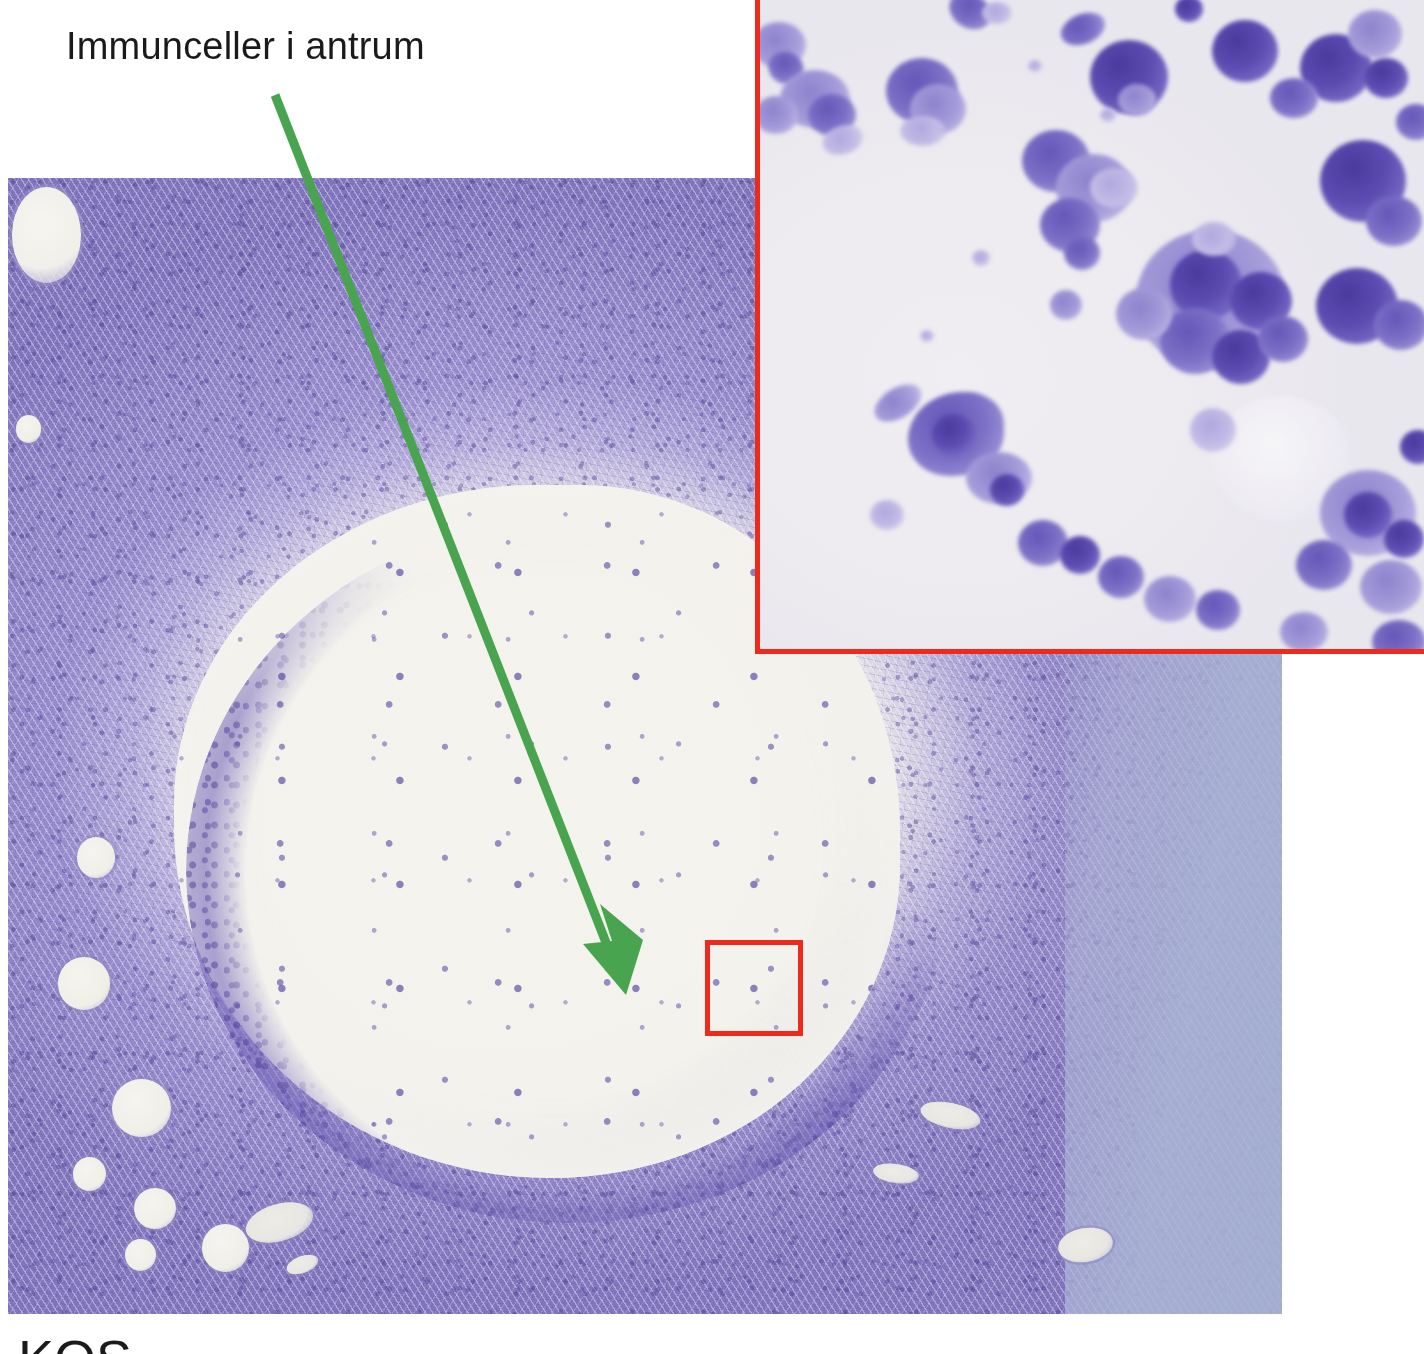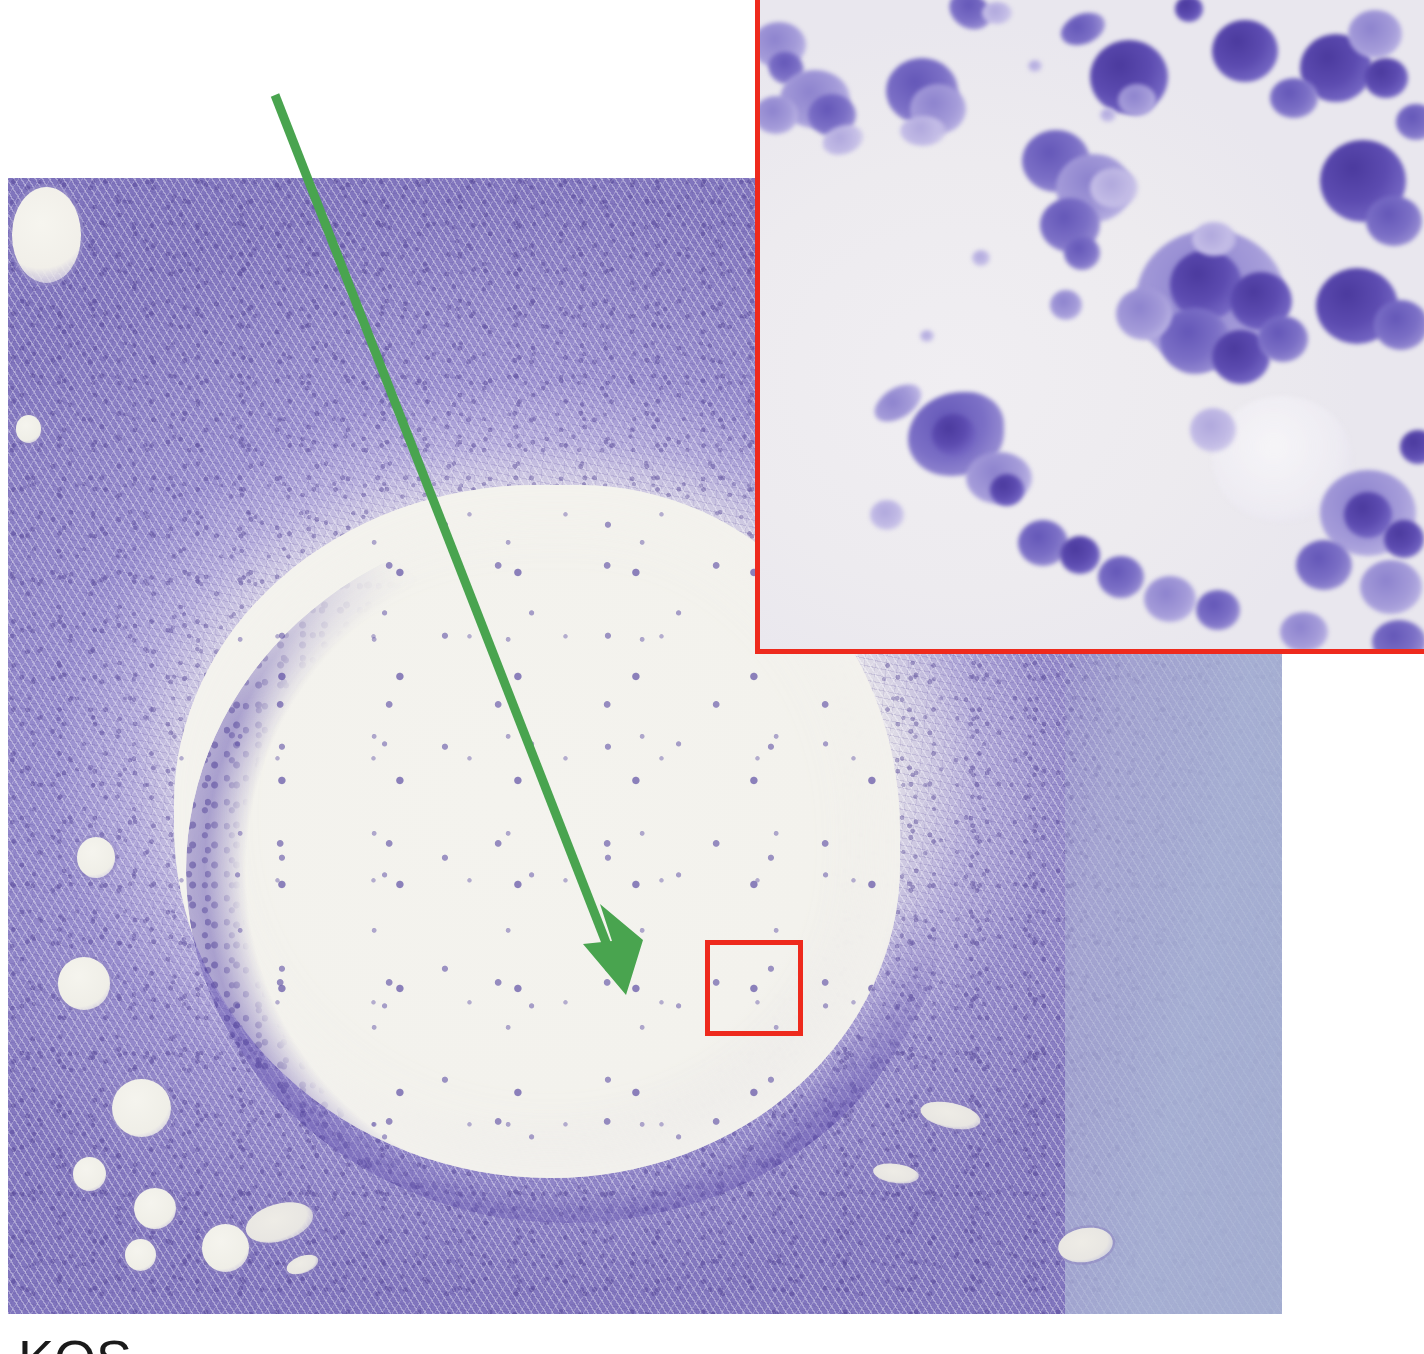--- a/index.html
+++ b/index.html
@@ -280,20 +280,21 @@
     white-space: nowrap;
     overflow: hidden;
     height: 24px;
   }
 </style>
 </head>
 <body>
 
 <div id="slide">
 
+  <div id="slide-title">Immunceller i antrum</div>
 
   <div id="main-micrograph">
     <div class="layer stroma-base"></div>
     <div class="layer fiber-texture"></div>
     <div class="layer nuclei-speckle"></div>
 
     <div class="medulla-band"></div>
     <div class="antrum-cavity"></div>
     <div class="immune-rim"></div>
     <div class="antrum-cells"></div>

